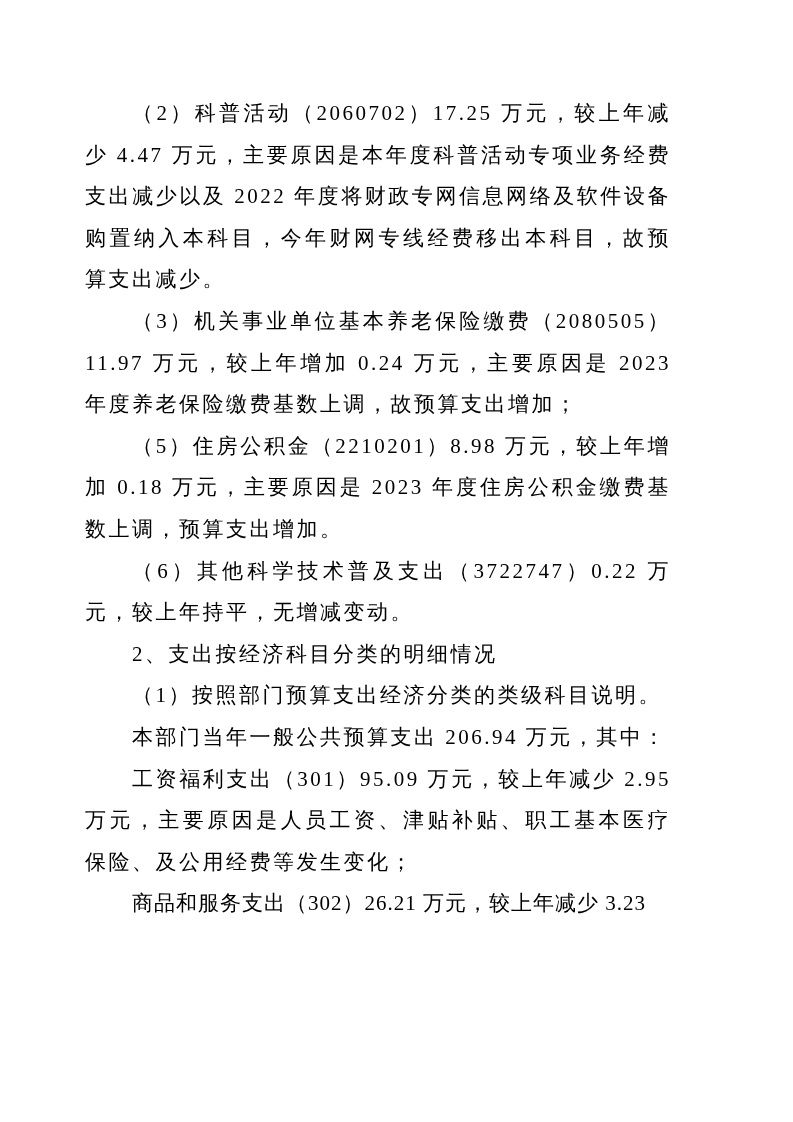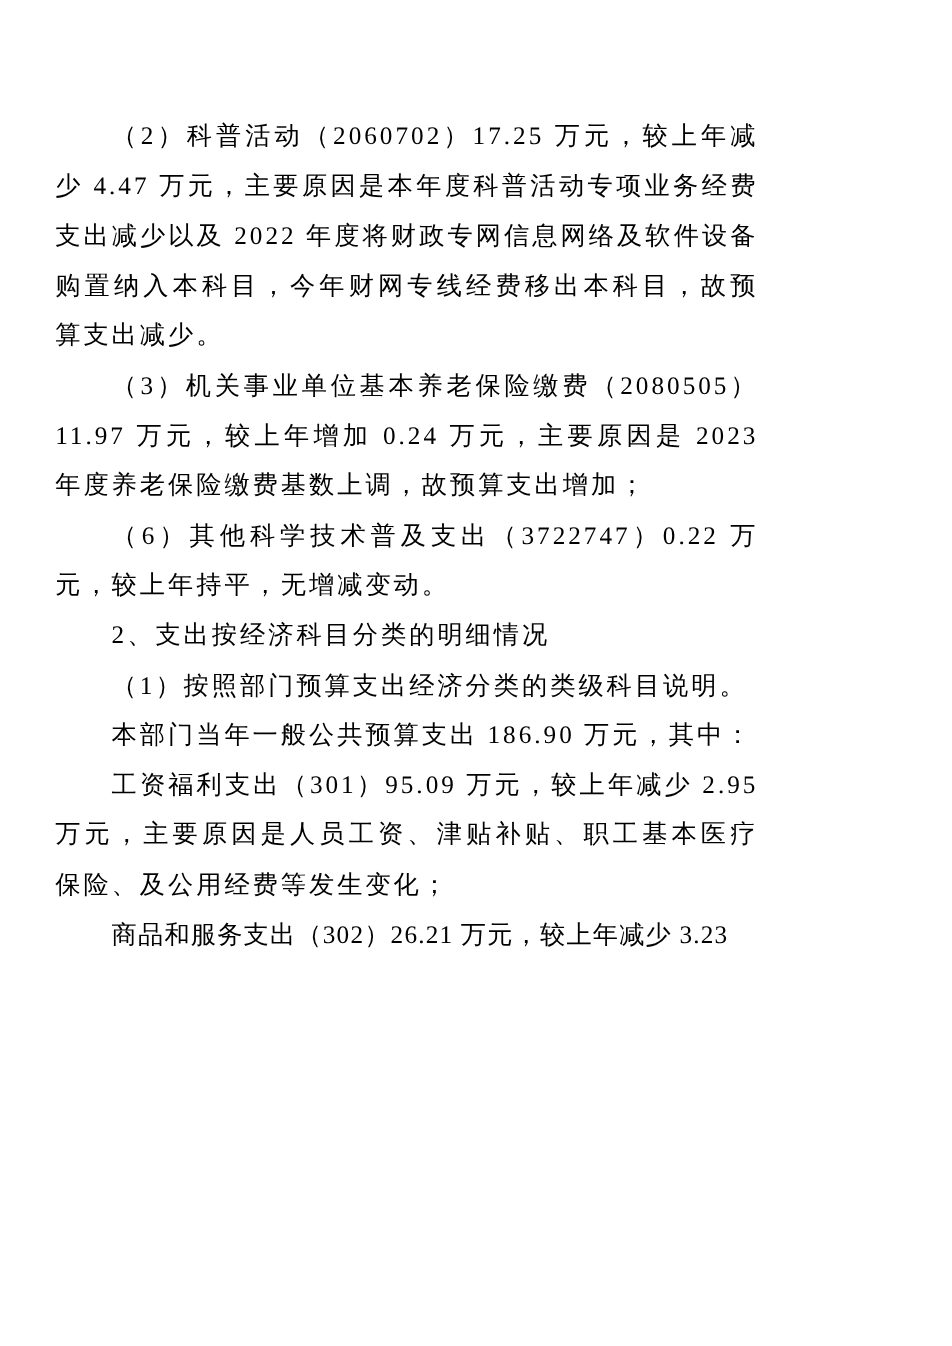--- a/index.html
+++ b/index.html
@@ -11,21 +11,21 @@
     width: 793px;
     height: 1122px;
     overflow: hidden;
     font-family: "Liberation Serif", "DejaVu Serif", serif;
   }
   .page {
     box-sizing: border-box;
     width: 793px;
     height: 1122px;
     background: #ffffff;
-    padding: 93px 96px 0 46px;
+    padding: 93px 96px 0 85px;
   }
   .doc-body {
     width: 586px;
   }
   .para {
     margin: 0;
     padding: 0;
     color: #000000;
     font-size: 21px;
     line-height: 41.6px;
@@ -39,20 +39,21 @@
     letter-spacing: 1px;
   }
 </style>
 </head>
 <body>
 
 <div class="page">
   <div class="doc-body">
       <p class="para">（2）科普活动（2060702）17.25 万元，较上年减少 4.47 万元，主要原因是本年度科普活动专项业务经费支出减少以及 2022 年度将财政专网信息网络及软件设备购置纳入本科目，今年财网专线经费移出本科目，故预算支出减少。</p>
       <p class="para">（3）机关事业单位基本养老保险缴费（2080505）11.97 万元，较上年增加 0.24 万元，主要原因是 2023 年度养老保险缴费基数上调，故预算支出增加；</p>
+      <p class="para">（5）住房公积金（2210201）8.98 万元，较上年增加 0.18 万元，主要原因是 2023 年度住房公积金缴费基数上调，预算支出增加。</p>
       <p class="para">（6）其他科学技术普及支出（3722747）0.22 万元，较上年持平，无增减变动。</p>
       <p class="para">2、支出按经济科目分类的明细情况</p>
       <p class="para">（1）按照部门预算支出经济分类的类级科目说明。</p>
-      <p class="para">本部门当年一般公共预算支出 186.90 万元，其中：</p>
+      <p class="para">本部门当年一般公共预算支出 206.94 万元，其中：</p>
       <p class="para">工资福利支出（301）95.09 万元，较上年减少 2.95 万元，主要原因是人员工资、津贴补贴、职工基本医疗保险、及公用经费等发生变化；</p>
       <p class="para last">商品和服务支出（302）26.21 万元，较上年减少 3.23</p>
     </div>
 </div>
 
 </body></html>

